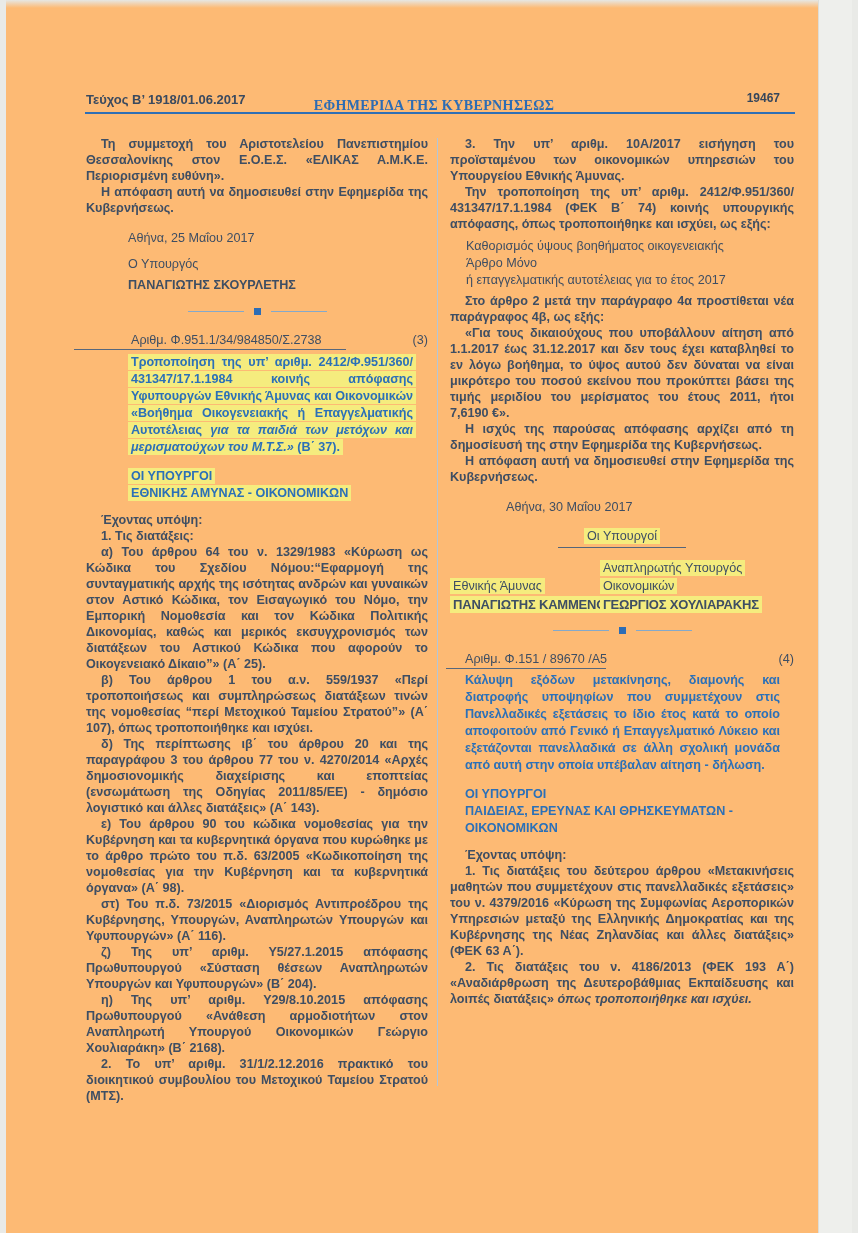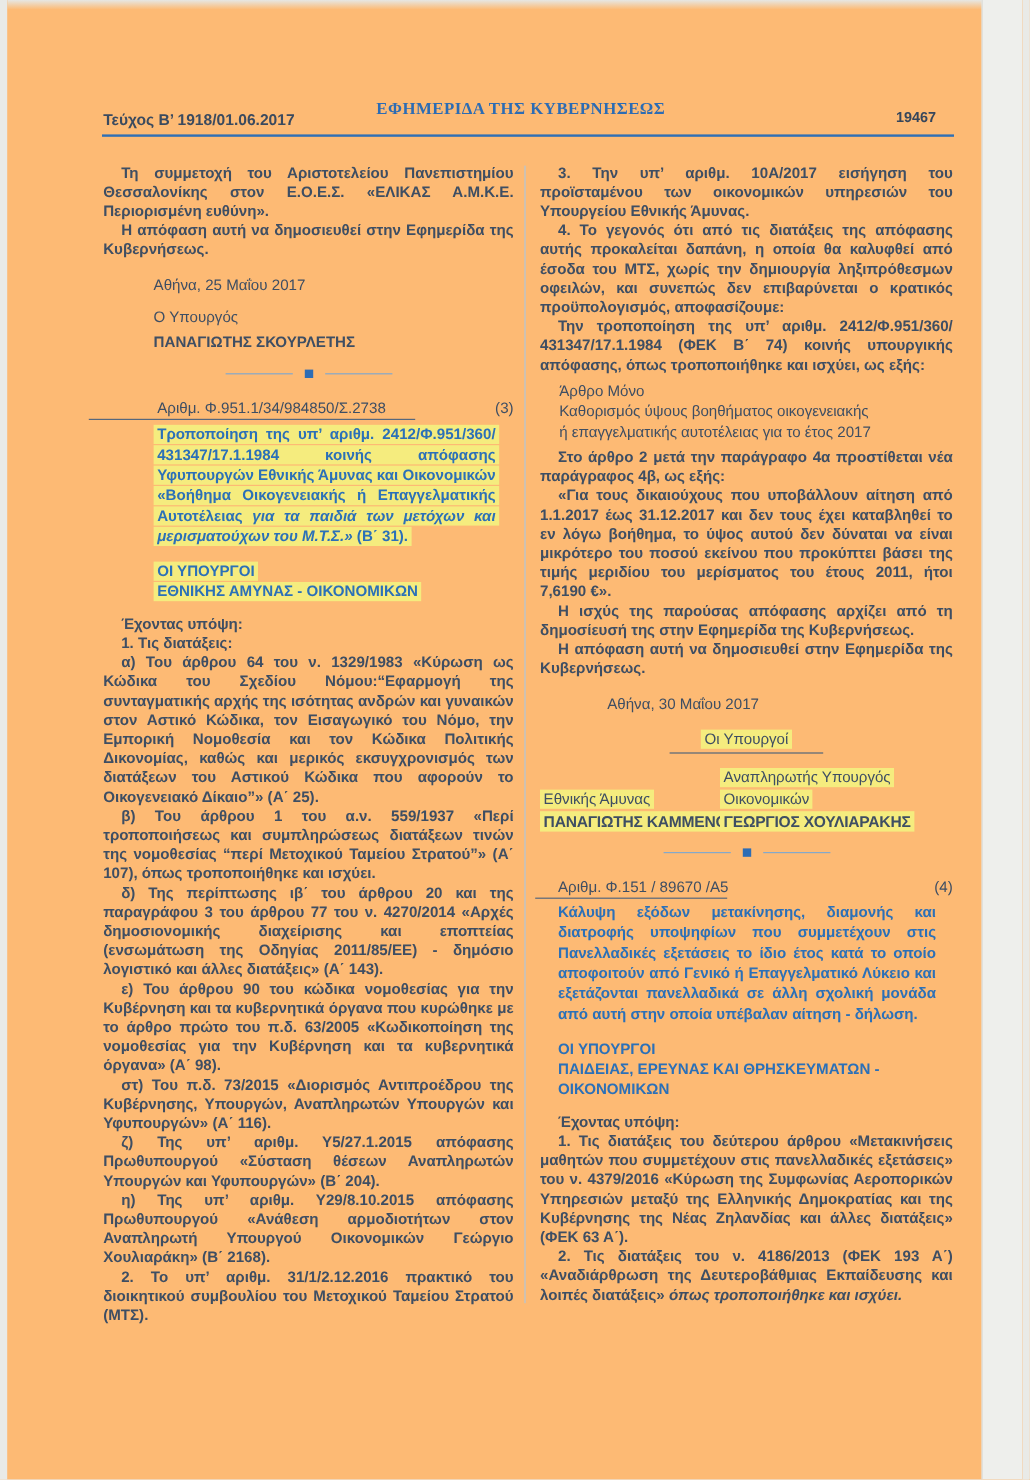--- a/index.html
+++ b/index.html
@@ -9,21 +9,21 @@
     font-family:"Liberation Sans",sans-serif;
     color:#3e4e63;
   }
   
   .page .edge-right{position:absolute;top:0;right:0;width:33px;height:100%;
     background:#eeefec;border-left:1px solid #dcddd8;}
   .page .edge-top{position:absolute;top:0;left:0;width:100%;height:8px;
     background:linear-gradient(#e6e7e3,rgba(230,231,227,0));}
   
   .hdr-issue{position:absolute;left:80px;top:92px;font-size:13px;font-weight:bold;color:#3a4a5f;}
-  .hdr-title{position:absolute;left:80px;right:70px;top:84px;text-align:center;
+  .hdr-title{position:absolute;left:80px;right:70px;top:98px;text-align:center;
     font-family:"Liberation Serif",serif;font-weight:bold;font-size:14px;color:#2c6cb4;letter-spacing:.4px;}
   .hdr-page{position:absolute;right:72px;top:91px;font-size:12px;font-weight:bold;color:#36465b;}
   .hdr-rule{position:absolute;left:79px;top:112px;width:710px;height:2px;background:#2f6fb5;}
   
   .col{position:absolute;top:136px;font-size:12.6px;line-height:16px;text-align:justify;}
   .col-left{left:80px;width:342px;}
   .col-right{left:444px;width:344px;}
   .divider{position:absolute;left:431px;top:138px;width:1px;height:948px;background:#b2c6d8;}
   p{margin:0;}
   .ind{text-indent:15px;font-weight:bold;}
@@ -87,45 +87,44 @@
       <span class="line"></span>
       <span class="sq"></span>
       <span class="line"></span>
     </div>
 
     <div class="num-row">
       <span class="txt">Αριθμ. Φ.951.1/34/984850/Σ.2738</span>
       <span class="idx">(3)</span>
     </div>
 
-    <p class="doc-title t-left"><span class="hl"><span>Τροποποίηση της υπ’ αριθμ. 2412/Φ.951/360/ 431347/17.1.1984 κοινής απόφασης Υφυπουργών Εθνικής Άμυνας και Οικονομικών «Βοήθημα Οικογενειακής ή Επαγγελματικής Αυτοτέλειας </span><span class="em">για τα παιδιά των μετόχων και μερισματούχων του Μ.Τ.Σ.»</span><span> (Β΄ 31).</span></span></p>
+    <p class="doc-title t-left"><span class="hl"><span>Τροποποίηση της υπ’ αριθμ. 2412/Φ.951/360/ 431347/17.1.1984 κοινής απόφασης Υφυπουργών Εθνικής Άμυνας και Οικονομικών «Βοήθημα Οικογενειακής ή Επαγγελματικής Αυτοτέλειας </span><span class="em">για τα παιδιά των μετόχων και μερισματούχων του Μ.Τ.Σ.»</span><span> (Β΄ 37).</span></span></p>
 
     <p class="ministers blk mt12"><span class="hl">ΟΙ ΥΠΟΥΡΓΟΙ</span></p>
     <p class="ministers blk"><span class="hl">ΕΘΝΙΚΗΣ ΑΜΥΝΑΣ - ΟΙΚΟΝΟΜΙΚΩΝ</span></p>
 
     <p class="ind mt10">Έχοντας υπόψη:</p>
     <p class="ind">1. Τις διατάξεις:</p>
     <p class="ind">α) Του άρθρου 64 του ν. 1329/1983 «Κύρωση ως Κώδικα του Σχεδίου Νόμου:“Εφαρμογή της συνταγματικής αρχής της ισότητας ανδρών και γυναικών στον Αστικό Κώδικα, τον Εισαγωγικό του Νόμο, την Εμπορική Νομοθεσία και τον Κώδικα Πολιτικής Δικονομίας, καθώς και μερικός εκσυγχρονισμός των διατάξεων του Αστικού Κώδικα που αφορούν το Οικογενειακό Δίκαιο”» (Α΄ 25).</p>
     <p class="ind">β) Του άρθρου 1 του α.ν. 559/1937 «Περί τροποποιήσεως και συμπληρώσεως διατάξεων τινών της νομοθεσίας “περί Μετοχικού Ταμείου Στρατού”» (Α΄ 107), όπως τροποποιήθηκε και ισχύει.</p>
     <p class="ind">δ) Της περίπτωσης ιβ΄ του άρθρου 20 και της παραγράφου 3 του άρθρου 77 του ν. 4270/2014 «Αρχές δημοσιονομικής διαχείρισης και εποπτείας (ενσωμάτωση της Οδηγίας 2011/85/ΕΕ) - δημόσιο λογιστικό και άλλες διατάξεις» (Α΄ 143).</p>
     <p class="ind">ε) Του άρθρου 90 του κώδικα νομοθεσίας για την Κυβέρνηση και τα κυβερνητικά όργανα που κυρώθηκε με το άρθρο πρώτο του π.δ. 63/2005 «Κωδικοποίηση της νομοθεσίας για την Κυβέρνηση και τα κυβερνητικά όργανα» (Α΄ 98).</p>
     <p class="ind">στ) Του π.δ. 73/2015 «Διορισμός Αντιπροέδρου της Κυβέρνησης, Υπουργών, Αναπληρωτών Υπουργών και Υφυπουργών» (Α΄ 116).</p>
     <p class="ind">ζ) Της υπ’ αριθμ. Υ5/27.1.2015 απόφασης Πρωθυπουργού «Σύσταση θέσεων Αναπληρωτών Υπουργών και Υφυπουργών» (Β΄ 204).</p>
     <p class="ind">η) Της υπ’ αριθμ. Υ29/8.10.2015 απόφασης Πρωθυπουργού «Ανάθεση αρμοδιοτήτων στον Αναπληρωτή Υπουργού Οικονομικών Γεώργιο Χουλιαράκη» (Β΄ 2168).</p>
     <p class="ind">2. Το υπ’ αριθμ. 31/1/2.12.2016 πρακτικό του διοικητικού συμβουλίου του Μετοχικού Ταμείου Στρατού (ΜΤΣ).</p>
   </div>
 
   <div class="col col-right">
     <p class="ind">3. Την υπ’ αριθμ. 10Α/2017 εισήγηση του προϊσταμένου των οικονομικών υπηρεσιών του Υπουργείου Εθνικής Άμυνας.</p>
-    <p class="ind">4. Το γεγονός ότι από τις διατάξεις της απόφασης αυτής προκαλείται δαπάνη, η οποία θα καλυφθεί από έσοδα του ΜΤΣ, χωρίς την δημιουργία ληξιπρόθεσμων οφειλών, και συνεπώς δεν επιβαρύνεται ο κρατικός προϋπολογισμός, αποφασίζουμε:</p>
     <p class="ind">Την τροποποίηση της υπ’ αριθμ. 2412/Φ.951/360/ 431347/17.1.1984 (ΦΕΚ Β΄ 74) κοινής υπουργικής απόφασης, όπως τροποποιήθηκε και ισχύει, ως εξής:</p>
 
     <div class="article-head">
+      <p>Καθορισμός ύψους βοηθήματος οικογενειακής</p>
       <p>Άρθρο Μόνο</p>
-      <p>Καθορισμός ύψους βοηθήματος οικογενειακής</p>
       <p>ή επαγγελματικής αυτοτέλειας για το έτος 2017</p>
     </div>
 
     <p class="ind">Στο άρθρο 2 μετά την παράγραφο 4α προστίθεται νέα παράγραφος 4β, ως εξής:</p>
     <p class="ind">«Για τους δικαιούχους που υποβάλλουν αίτηση από 1.1.2017 έως 31.12.2017 και δεν τους έχει καταβληθεί το εν λόγω βοήθημα, το ύψος αυτού δεν δύναται να είναι μικρότερο του ποσού εκείνου που προκύπτει βάσει της τιμής μεριδίου του μερίσματος του έτους 2011, ήτοι 7,6190 €».</p>
     <p class="ind">Η ισχύς της παρούσας απόφασης αρχίζει από τη δημοσίευσή της στην Εφημερίδα της Κυβερνήσεως.</p>
     <p class="ind">Η απόφαση αυτή να δημοσιευθεί στην Εφημερίδα της Κυβερνήσεως.</p>
 
     <p class="blk2 mt14" style="margin-left:56px;">Αθήνα, 30 Μαΐου 2017</p>
 

